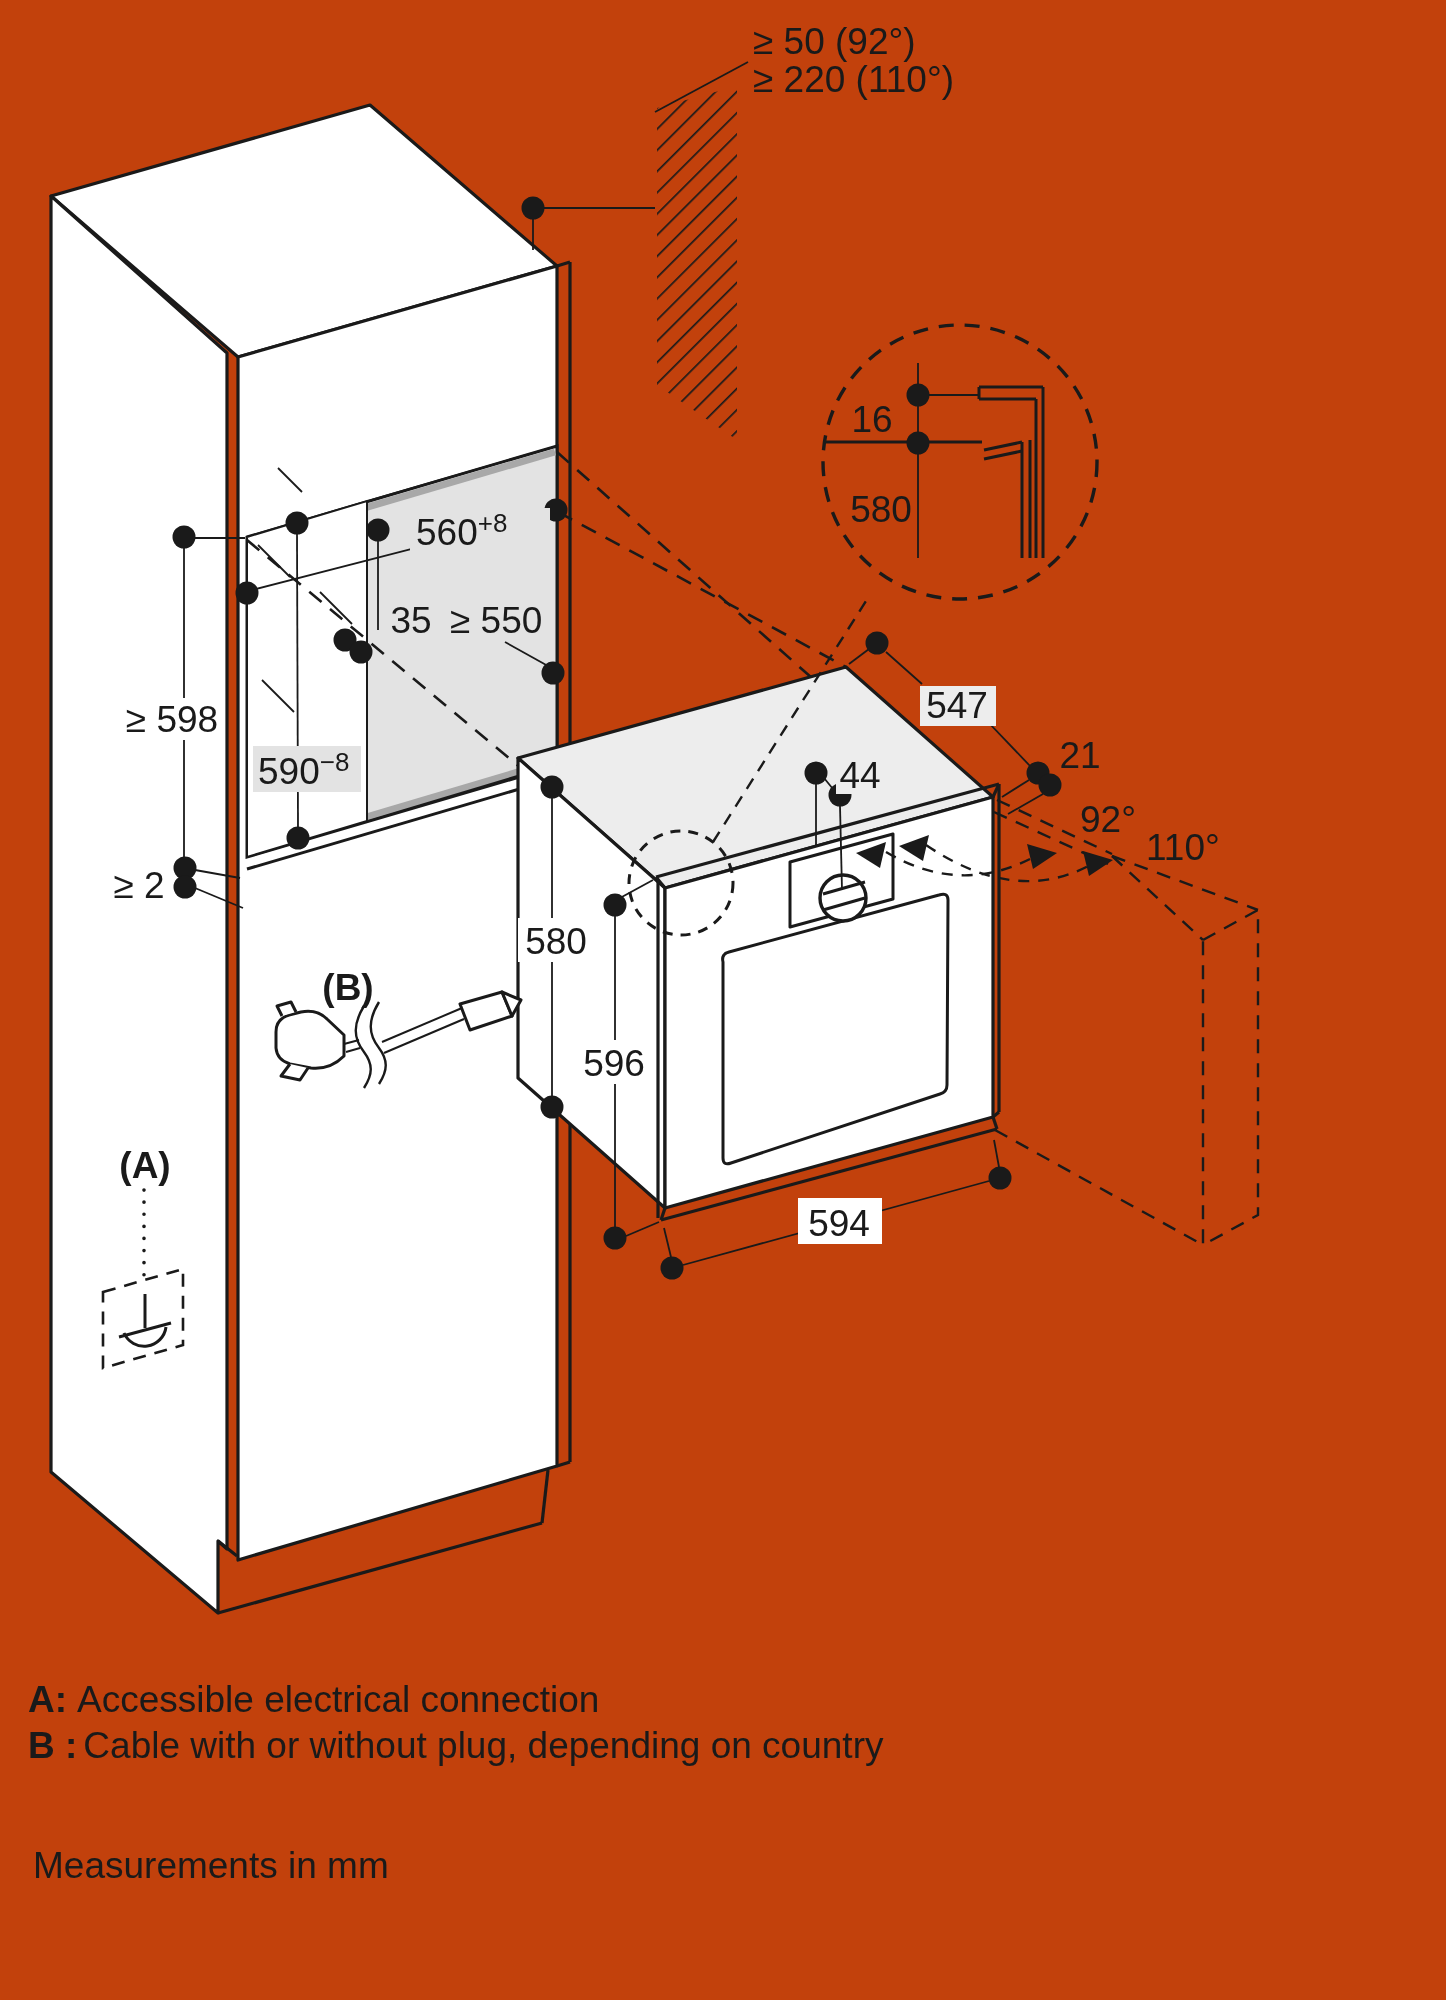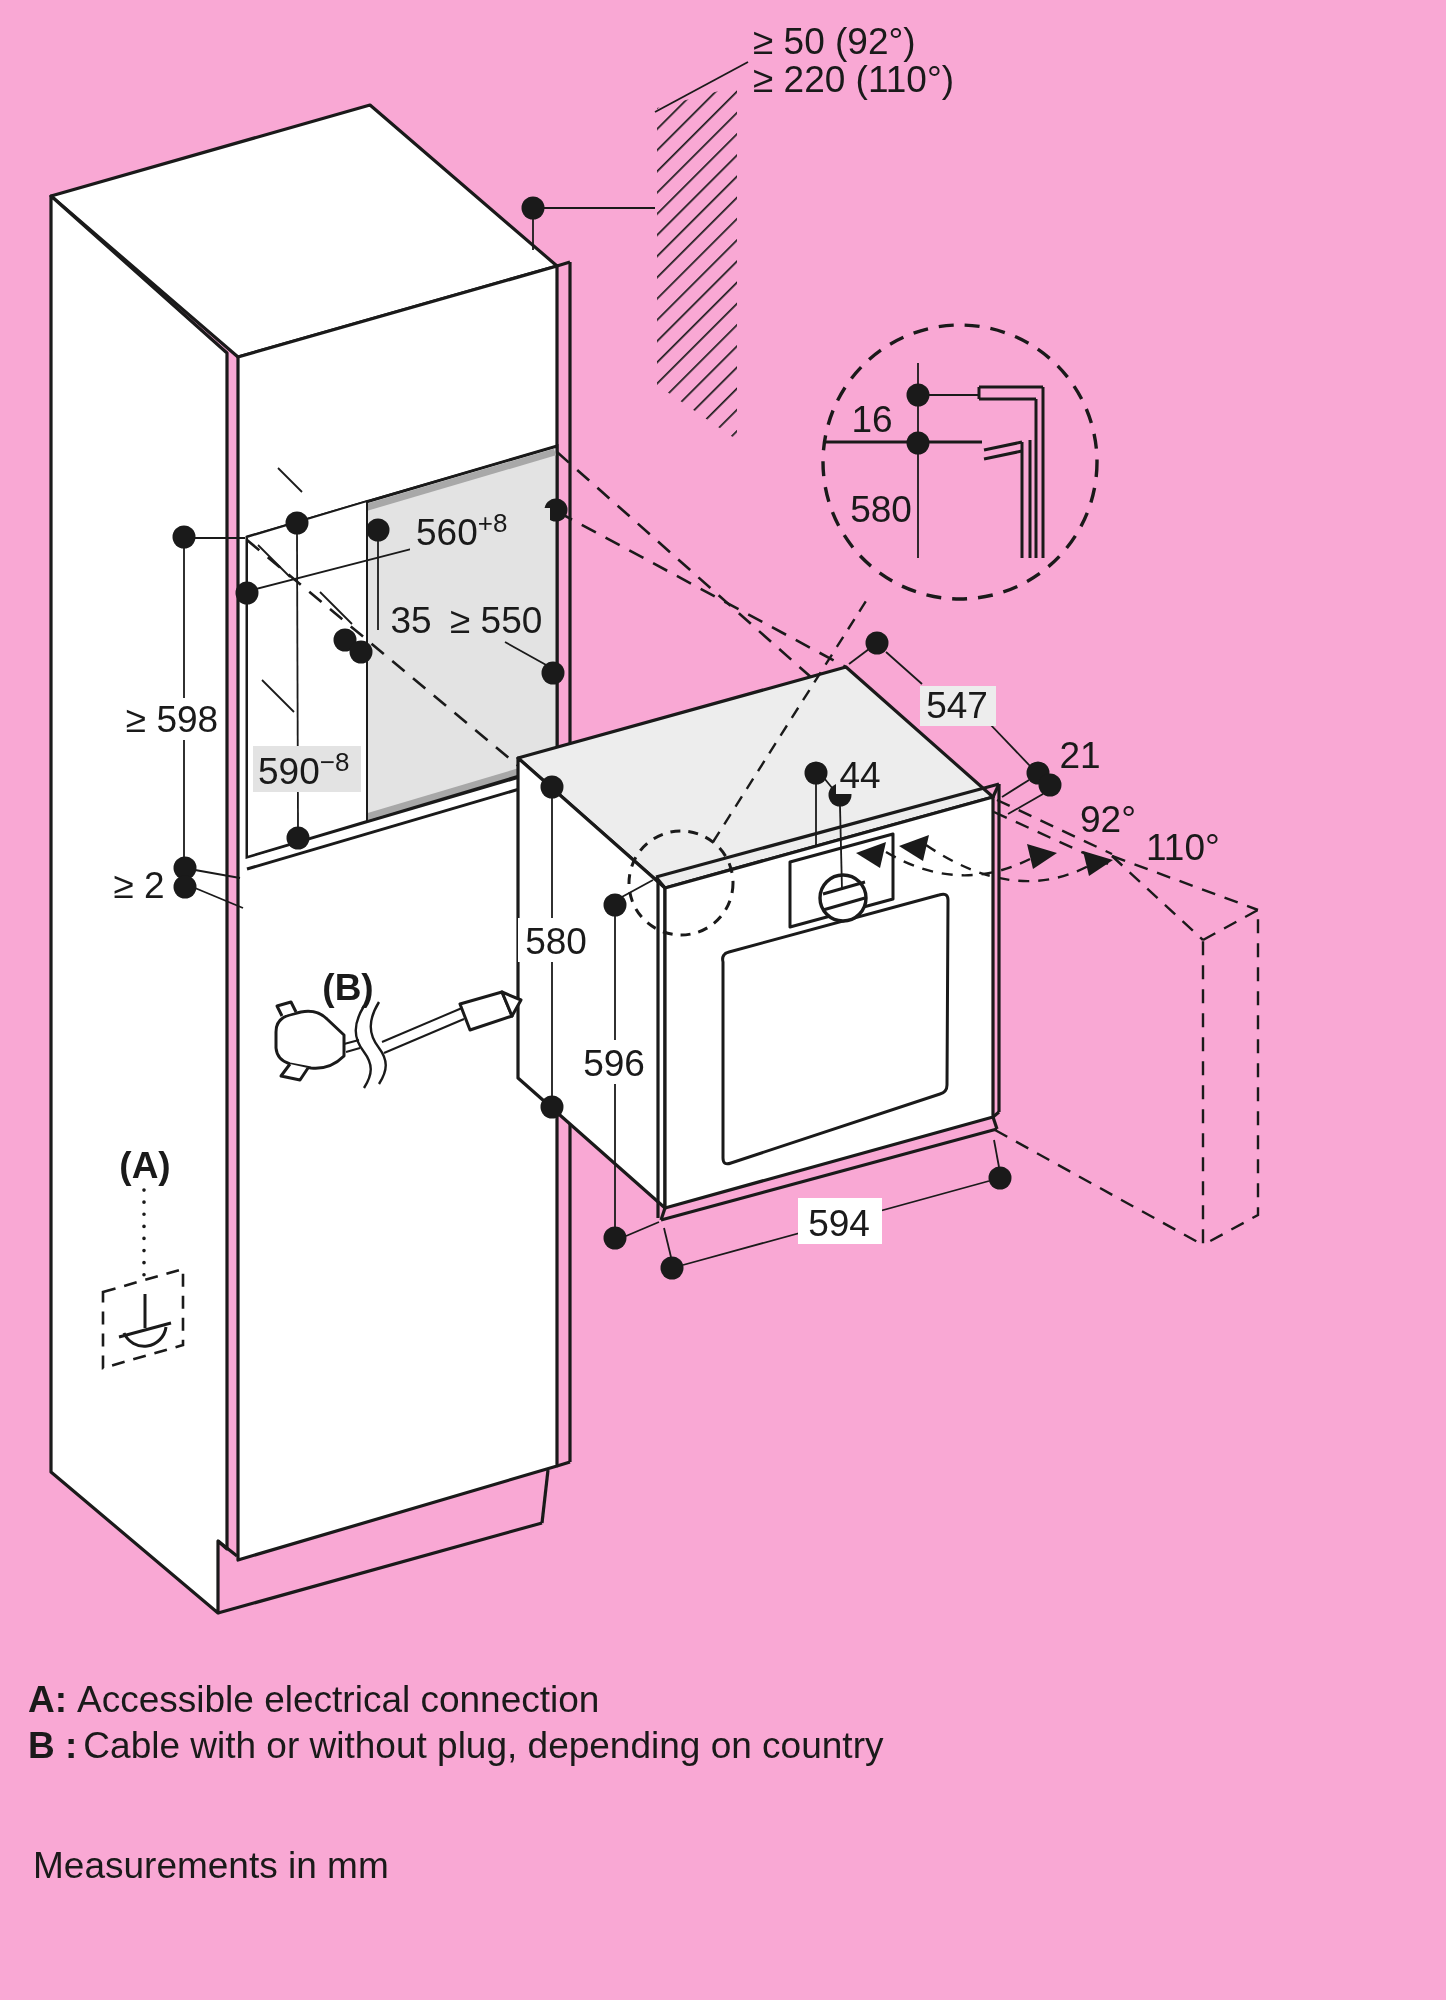--- a/index.html
+++ b/index.html
@@ -1,16 +1,16 @@
 <!DOCTYPE html>
 <html><head>
 <meta charset="utf-8">
 <style>
   html,body{margin:0;padding:0;background:#ffffff;}
-  .page{position:relative;width:1446px;height:2000px;background:#f9a8d4;overflow:hidden;
+  .page{position:relative;width:1446px;height:2000px;background:#c2410c;overflow:hidden;
         font-family:"Liberation Sans", sans-serif;color:#1a1a1a;}
   svg text{font-family:"Liberation Sans", sans-serif;fill:#1a1a1a;}
   .dim{font-size:37px;}
   .dim-sup{font-size:26px;}
   .note{font-size:37px;}
   .bold{font-weight:700;}
 </style>
 </head>
 <body>
 

